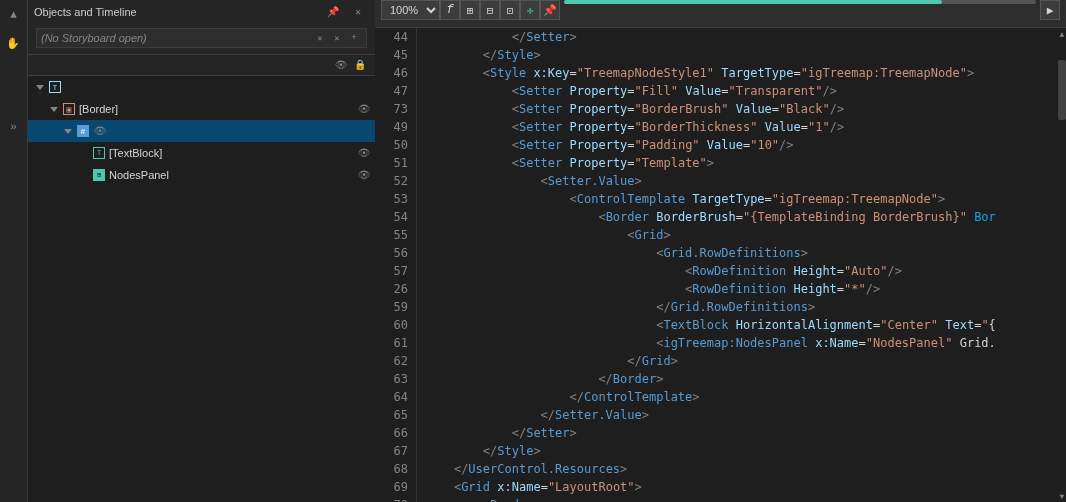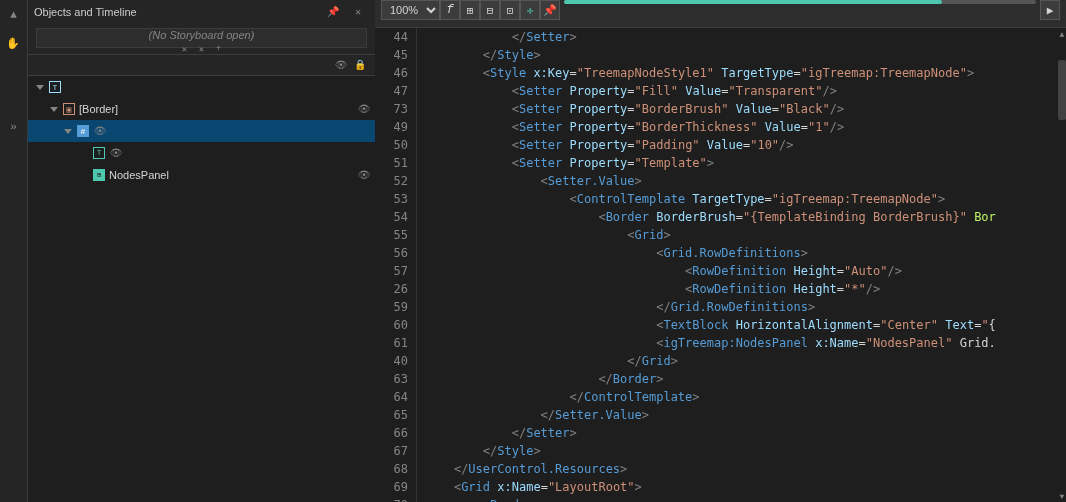--- a/index.html
+++ b/index.html
@@ -79,21 +79,20 @@
     }
 
     .storyboard-bar {
       display: flex;
       align-items: center;
       background: #2d2d2d;
       border: 1px solid #3c3c3c;
       margin: 2px 4px;
       height: 20px;
       padding: 0 4px;
-      flex-direction: column;
     }
 
     .storyboard-label {
       color: #858585;
       font-size: 11px;
       font-style: italic;
       flex: 1;
       font-family: 'Segoe UI', sans-serif;
     }
 
@@ -481,20 +480,21 @@
         <div class="tree-row-icons">
           <div class="tree-row-icon">👁</div>
         </div>
       </div>
 
       <div class="tree-item" style="padding-left: 50px;">
         <span class="tree-arrow" style="width:12px;"></span>
         <span class="tree-node-icon">
           <div class="node-icon-textblock">T</div>
         </span>
+        <span class="tree-node-label">[TextBlock]</span>
         <div class="tree-row-icons">
           <div class="tree-row-icon">👁</div>
         </div>
       </div>
 
       <div class="tree-item" style="padding-left: 50px;">
         <span class="tree-arrow" style="width:12px;"></span>
         <span class="tree-node-icon">
           <div class="node-icon-nodespanel">⊞</div>
         </span>
@@ -543,21 +543,21 @@
       <div class="line-number">52</div>
       <div class="line-number">53</div>
       <div class="line-number">54</div>
       <div class="line-number">55</div>
       <div class="line-number">56</div>
       <div class="line-number">57</div>
       <div class="line-number">26</div>
       <div class="line-number">59</div>
       <div class="line-number">60</div>
       <div class="line-number">61</div>
-      <div class="line-number">40</div>
+      <div class="line-number">62</div>
       <div class="line-number">63</div>
       <div class="line-number">64</div>
       <div class="line-number">65</div>
       <div class="line-number">66</div>
       <div class="line-number">67</div>
       <div class="line-number">68</div>
       <div class="line-number">69</div>
       <div class="line-number">70</div>
     </div>
 
@@ -576,21 +576,21 @@
       <div class="code-line"><span style="color:#d4d4d4">            </span><span class="xml-bracket">&lt;</span><span class="xml-tag">Setter</span><span style="color:#d4d4d4"> </span><span class="xml-attr">Property</span><span class="xml-equals">=</span><span class="xml-value">"BorderThickness"</span><span style="color:#d4d4d4"> </span><span class="xml-attr">Value</span><span class="xml-equals">=</span><span class="xml-value">"1"</span><span class="xml-bracket">/&gt;</span></div>
 
       <div class="code-line"><span style="color:#d4d4d4">            </span><span class="xml-bracket">&lt;</span><span class="xml-tag">Setter</span><span style="color:#d4d4d4"> </span><span class="xml-attr">Property</span><span class="xml-equals">=</span><span class="xml-value">"Padding"</span><span style="color:#d4d4d4"> </span><span class="xml-attr">Value</span><span class="xml-equals">=</span><span class="xml-value">"10"</span><span class="xml-bracket">/&gt;</span></div>
 
       <div class="code-line"><span style="color:#d4d4d4">            </span><span class="xml-bracket">&lt;</span><span class="xml-tag">Setter</span><span style="color:#d4d4d4"> </span><span class="xml-attr">Property</span><span class="xml-equals">=</span><span class="xml-value">"Template"</span><span class="xml-bracket">&gt;</span></div>
 
       <div class="code-line"><span style="color:#d4d4d4">                </span><span class="xml-bracket">&lt;</span><span class="xml-tag">Setter.Value</span><span class="xml-bracket">&gt;</span></div>
 
       <div class="code-line"><span style="color:#d4d4d4">                    </span><span class="xml-bracket">&lt;</span><span class="xml-tag">ControlTemplate</span><span style="color:#d4d4d4"> </span><span class="xml-attr">TargetType</span><span class="xml-equals">=</span><span class="xml-value">"igTreemap:TreemapNode"</span><span class="xml-bracket">&gt;</span></div>
 
-      <div class="code-line"><span style="color:#d4d4d4">                        </span><span class="xml-bracket">&lt;</span><span class="xml-tag">Border</span><span style="color:#d4d4d4"> </span><span class="xml-attr">BorderBrush</span><span class="xml-equals">=</span><span class="xml-value">"{TemplateBinding BorderBrush}"</span><span style="color:#bef264"> Bor</span></div>
+      <div class="code-line"><span style="color:#d4d4d4">                        </span><span class="xml-bracket">&lt;</span><span class="xml-tag">Border</span><span style="color:#d4d4d4"> </span><span class="xml-attr">BorderBrush</span><span class="xml-equals">=</span><span class="xml-value">"{TemplateBinding BorderBrush}"</span><span style="color:#0ea5e9"> Bor</span></div>
 
       <div class="code-line"><span style="color:#d4d4d4">                            </span><span class="xml-bracket">&lt;</span><span class="xml-tag">Grid</span><span class="xml-bracket">&gt;</span></div>
 
       <div class="code-line"><span style="color:#d4d4d4">                                </span><span class="xml-bracket">&lt;</span><span class="xml-tag">Grid.RowDefinitions</span><span class="xml-bracket">&gt;</span></div>
 
       <div class="code-line"><span style="color:#d4d4d4">                                    </span><span class="xml-bracket">&lt;</span><span class="xml-tag">RowDefinition</span><span style="color:#d4d4d4"> </span><span class="xml-attr">Height</span><span class="xml-equals">=</span><span class="xml-value">"Auto"</span><span class="xml-bracket">/&gt;</span></div>
 
       <div class="code-line"><span style="color:#d4d4d4">                                    </span><span class="xml-bracket">&lt;</span><span class="xml-tag">RowDefinition</span><span style="color:#d4d4d4"> </span><span class="xml-attr">Height</span><span class="xml-equals">=</span><span class="xml-value">"*"</span><span class="xml-bracket">/&gt;</span></div>
 
       <div class="code-line"><span style="color:#d4d4d4">                                </span><span class="xml-bracket">&lt;/</span><span class="xml-close">Grid.RowDefinitions</span><span class="xml-bracket">&gt;</span></div>

